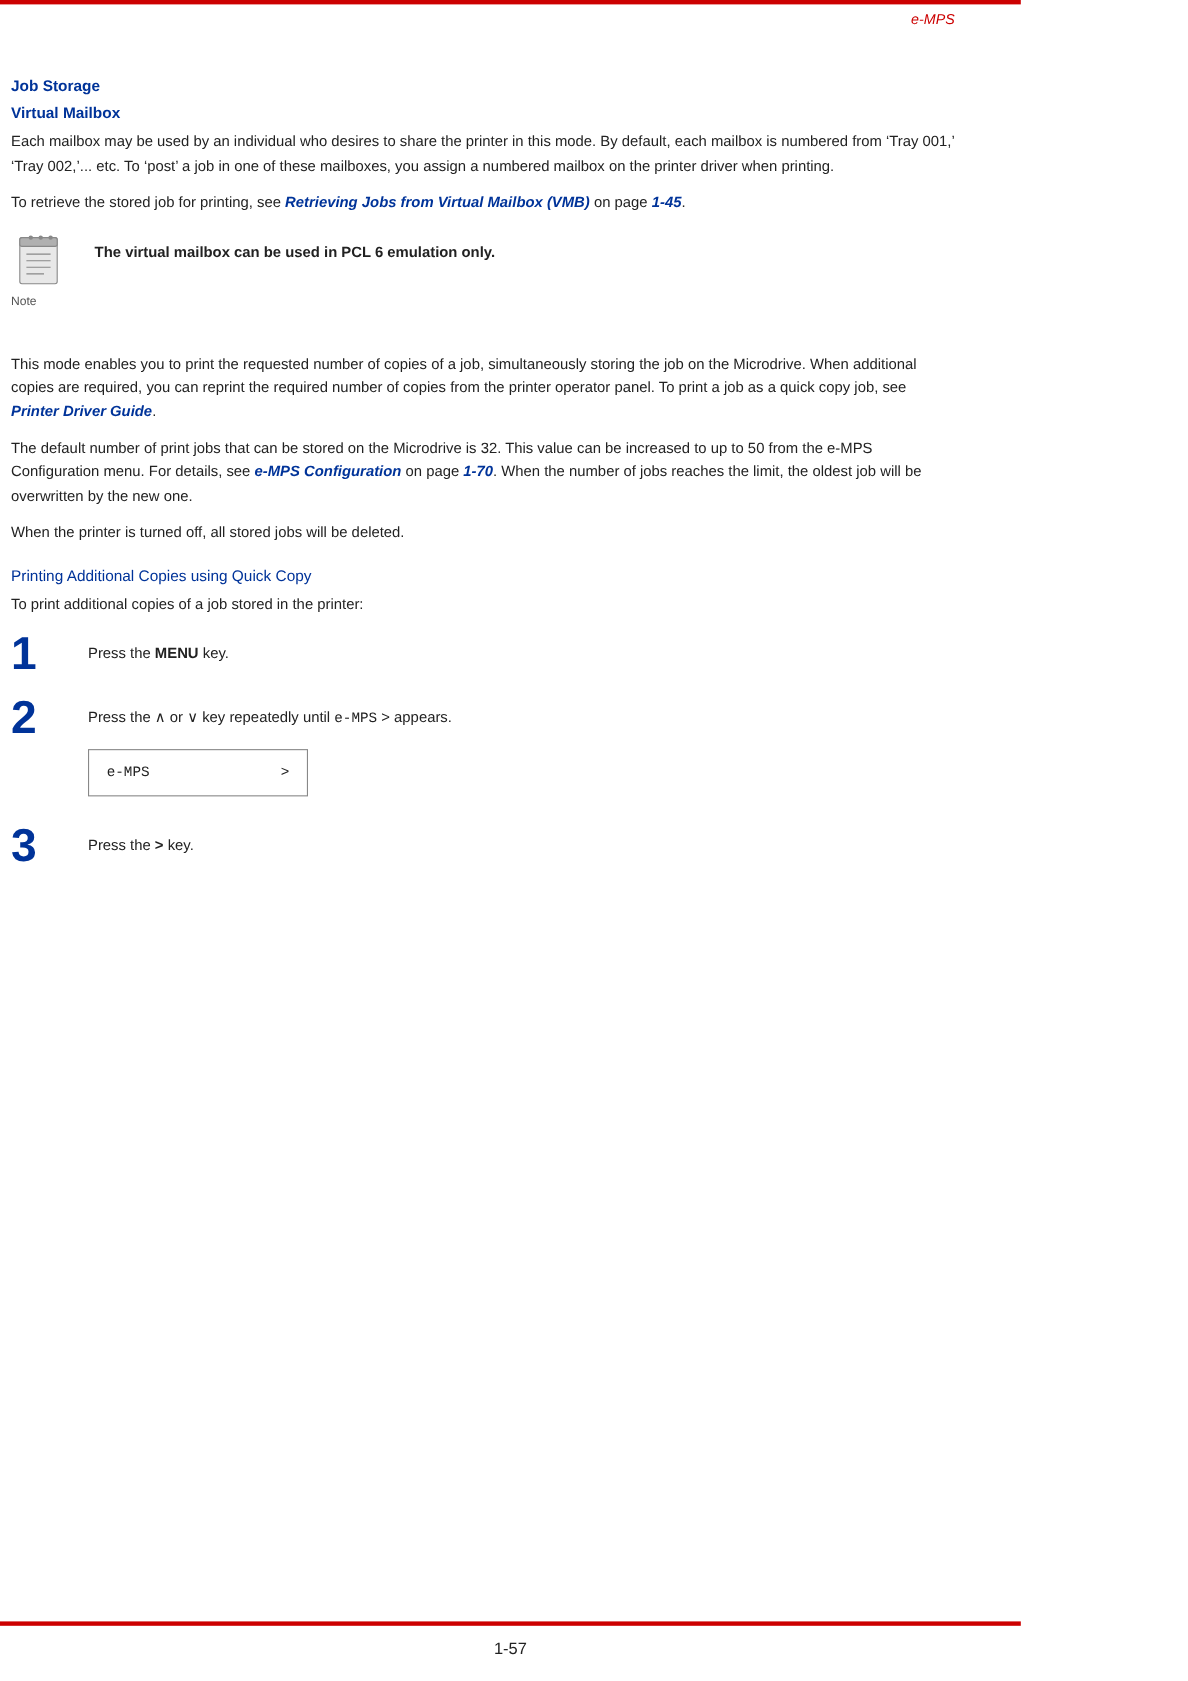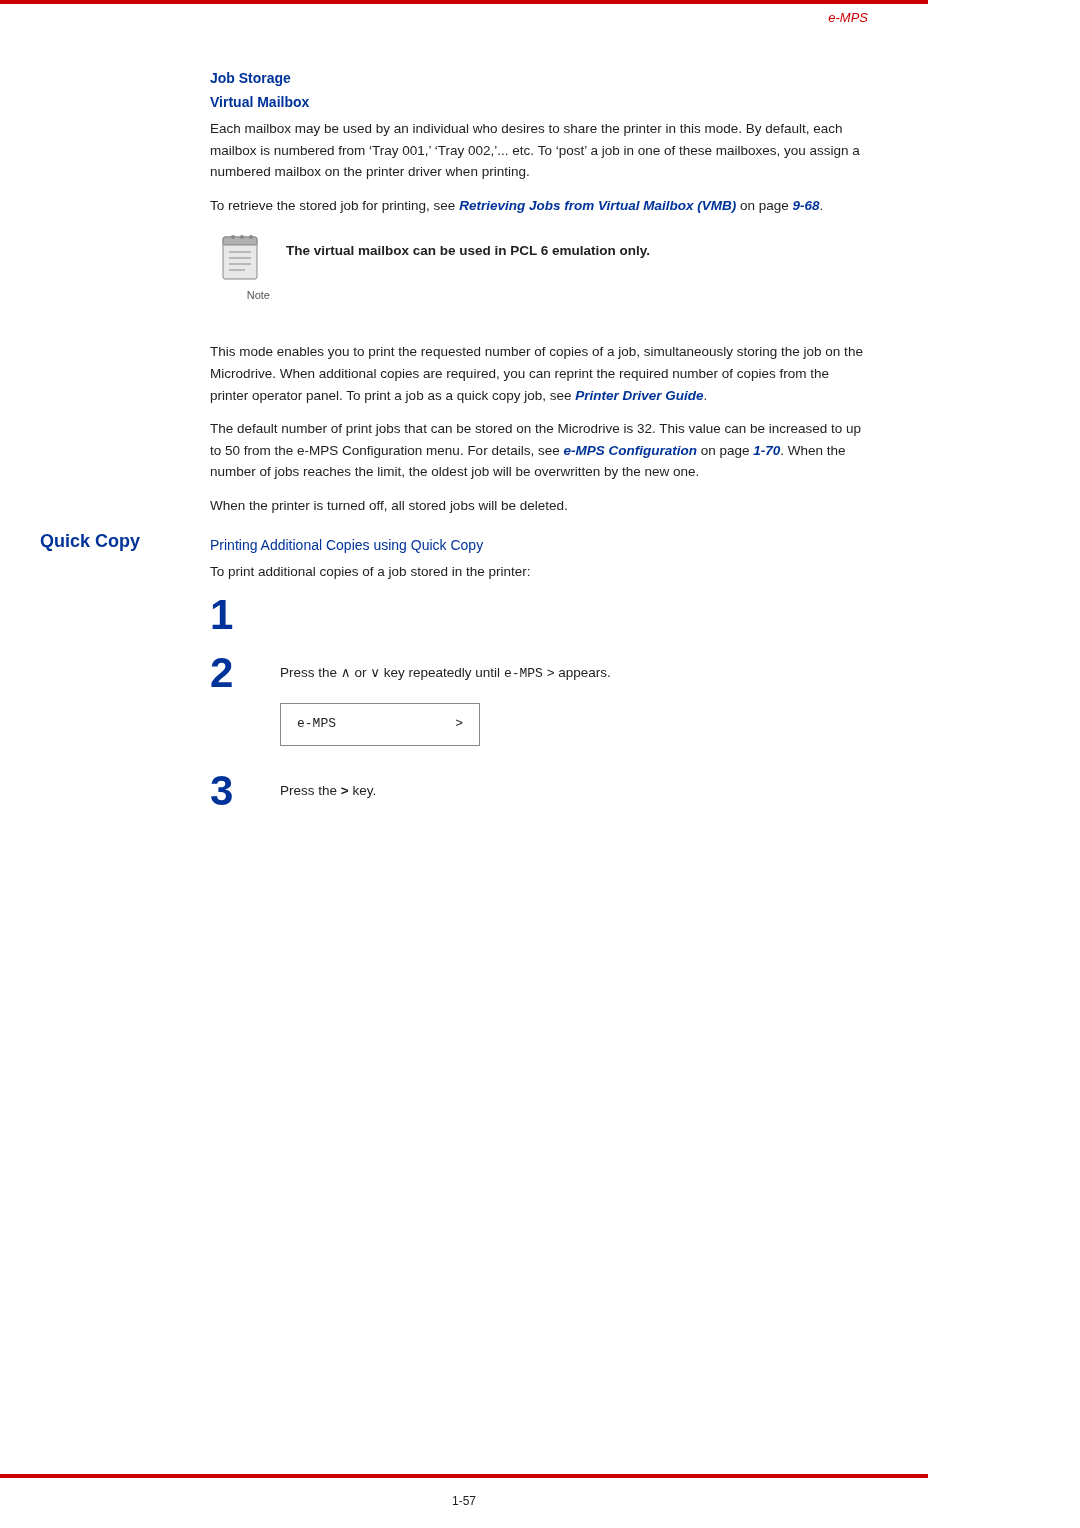--- a/index.html
+++ b/index.html
@@ -43,21 +43,21 @@
       background: #cc0000;
       position: absolute;
       bottom: 50px; left: 0;
     }
     
     .footer {
       position: absolute;
       bottom: 20px;
       left: 50%;
       transform: translateX(-50%);
-      font-size: 12px;
+      font-size: 15px;
       color: #222;
     }
     
     .content-area {
       position: absolute;
       top: 50px;
       left: 0;
       right: 0;
       bottom: 70px;
       display: flex;
@@ -122,21 +122,21 @@
       align-items: flex-start;
       margin-top: 16px;
       margin-bottom: 20px;
       gap: 16px;
     }
     .note-icon {
       width: 60px;
       flex-shrink: 0;
       display: flex;
       flex-direction: column;
-      align-items: flex-end;
+      align-items: flex-start;
     }
     .note-label {
       font-size: 11px;
       color: #555;
       margin-top: 2px;
     }
     .note-text {
       font-size: 13.5px;
       line-height: 1.6;
       color: #222;
@@ -208,40 +208,35 @@
   </div>
 
   <div class="bottom-line"></div>
 
   <div class="footer">
     <span>1-57</span>
   </div>
 
   <div class="content-area">
 
-    <div class="left-sidebar">
-      <div class="sidebar-section-title">
-        <span>Quick Copy</span>
-      </div>
-    </div>
 
     <div class="main-content">
 
       <div class="content-heading">
         <span>Job Storage</span>
       </div>
 
       <div class="content-heading">
         <span>Virtual Mailbox</span>
       </div>
       <p class="body-text">
         <span>Each mailbox may be used by an individual who desires to share the printer in this mode. By default, each mailbox is numbered from ‘Tray 001,’ ‘Tray 002,’... etc. To ‘post’ a job in one of these mailboxes, you assign a numbered mailbox on the printer driver when printing.</span>
       </p>
       <p class="body-text">
-        <span>To retrieve the stored job for printing, see </span><a class="link-bold" href="#">Retrieving Jobs from Virtual Mailbox (VMB)</a><span> on page </span><a class="link-bold" href="#">9-68</a><span>.</span>
+        <span>To retrieve the stored job for printing, see </span><a class="link-bold" href="#">Retrieving Jobs from Virtual Mailbox (VMB)</a><span> on page </span><a class="link-bold" href="#">1-45</a><span>.</span>
       </p>
 
       <div class="note-container">
         <div class="note-icon">
 
           <svg class="note-svg-container" viewBox="0 0 55 55" xmlns="http://www.w3.org/2000/svg">
 
             <rect x="8" y="5" width="34" height="42" rx="2" ry="2" fill="#e8e8e8" stroke="#888" stroke-width="1"></rect>
             <rect x="8" y="5" width="34" height="8" rx="2" ry="2" fill="#b0b0b0" stroke="#888" stroke-width="1"></rect>
 
@@ -277,20 +272,23 @@
       <div class="content-subheading">
         <span>Printing Additional Copies using Quick Copy</span>
       </div>
       <p class="body-text">
         <span>To print additional copies of a job stored in the printer:</span>
       </p>
 
       <div class="step-container">
         <div class="step-number">
           <span>1</span>
+        </div>
+        <div class="step-content">
+          <span>Press the </span><span class="bold-text">MENU</span><span> key.</span>
         </div>
       </div>
 
       <div class="step-container">
         <div class="step-number">
           <span>2</span>
         </div>
         <div class="step-content">
           <span>Press the ∧ or ∨ key repeatedly until </span><code>e-MPS</code><span> &gt; appears.</span>
 

